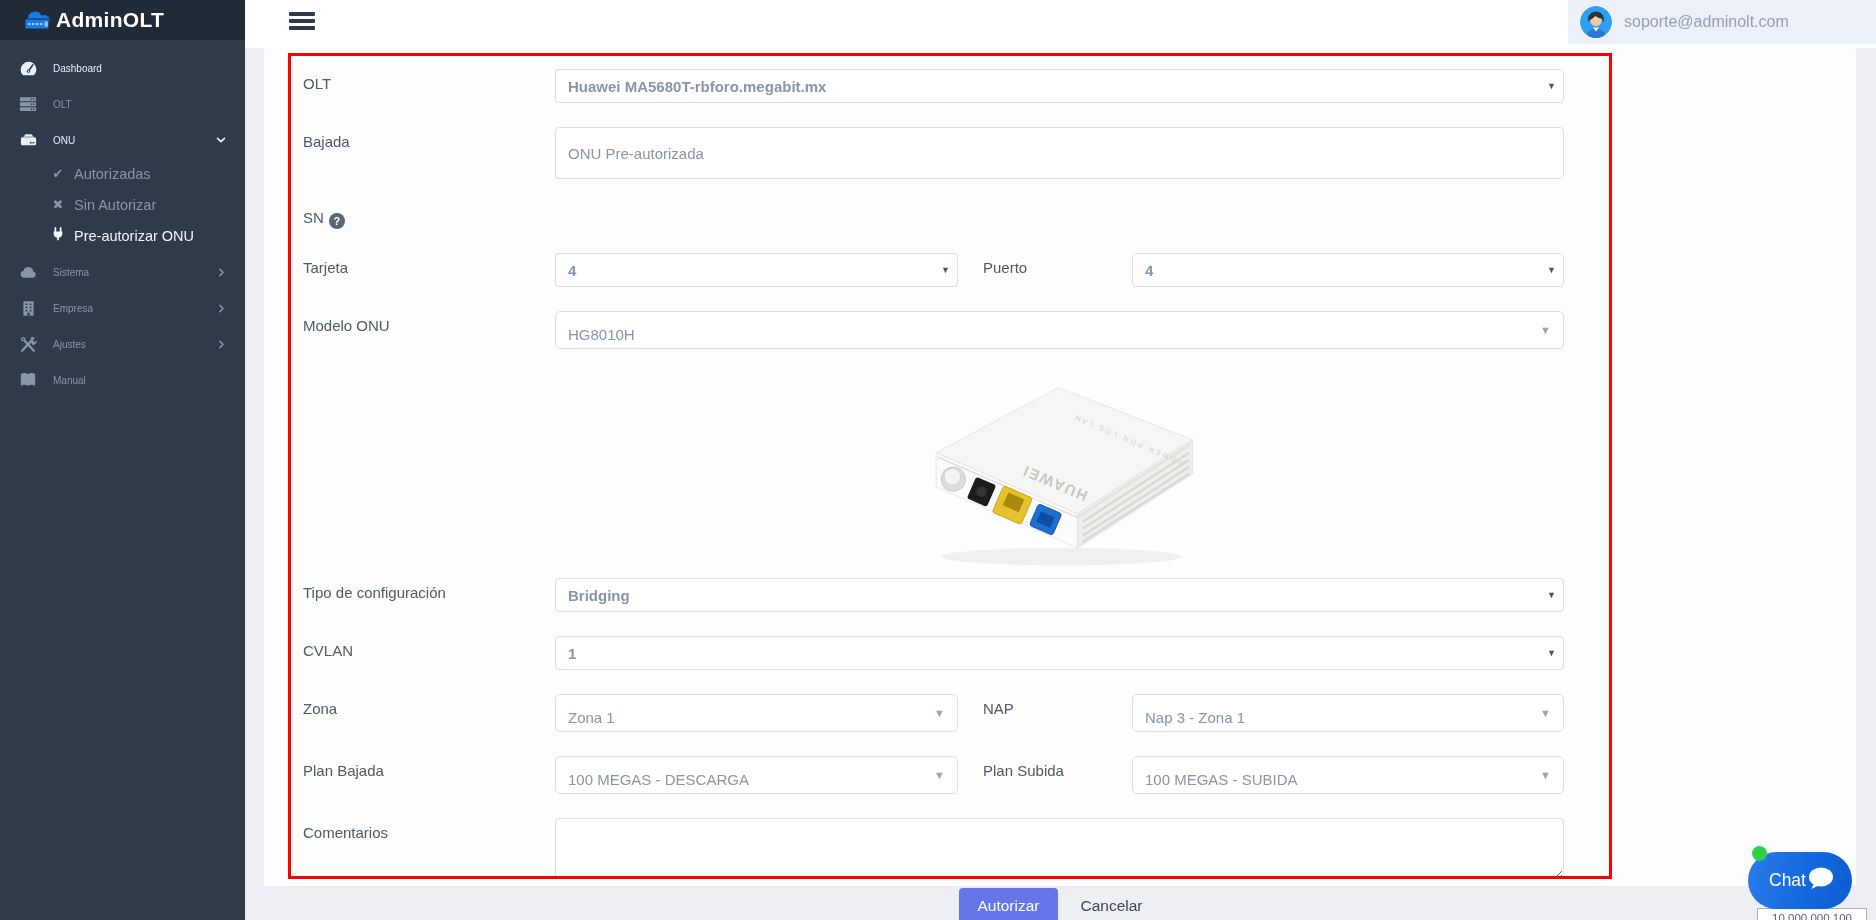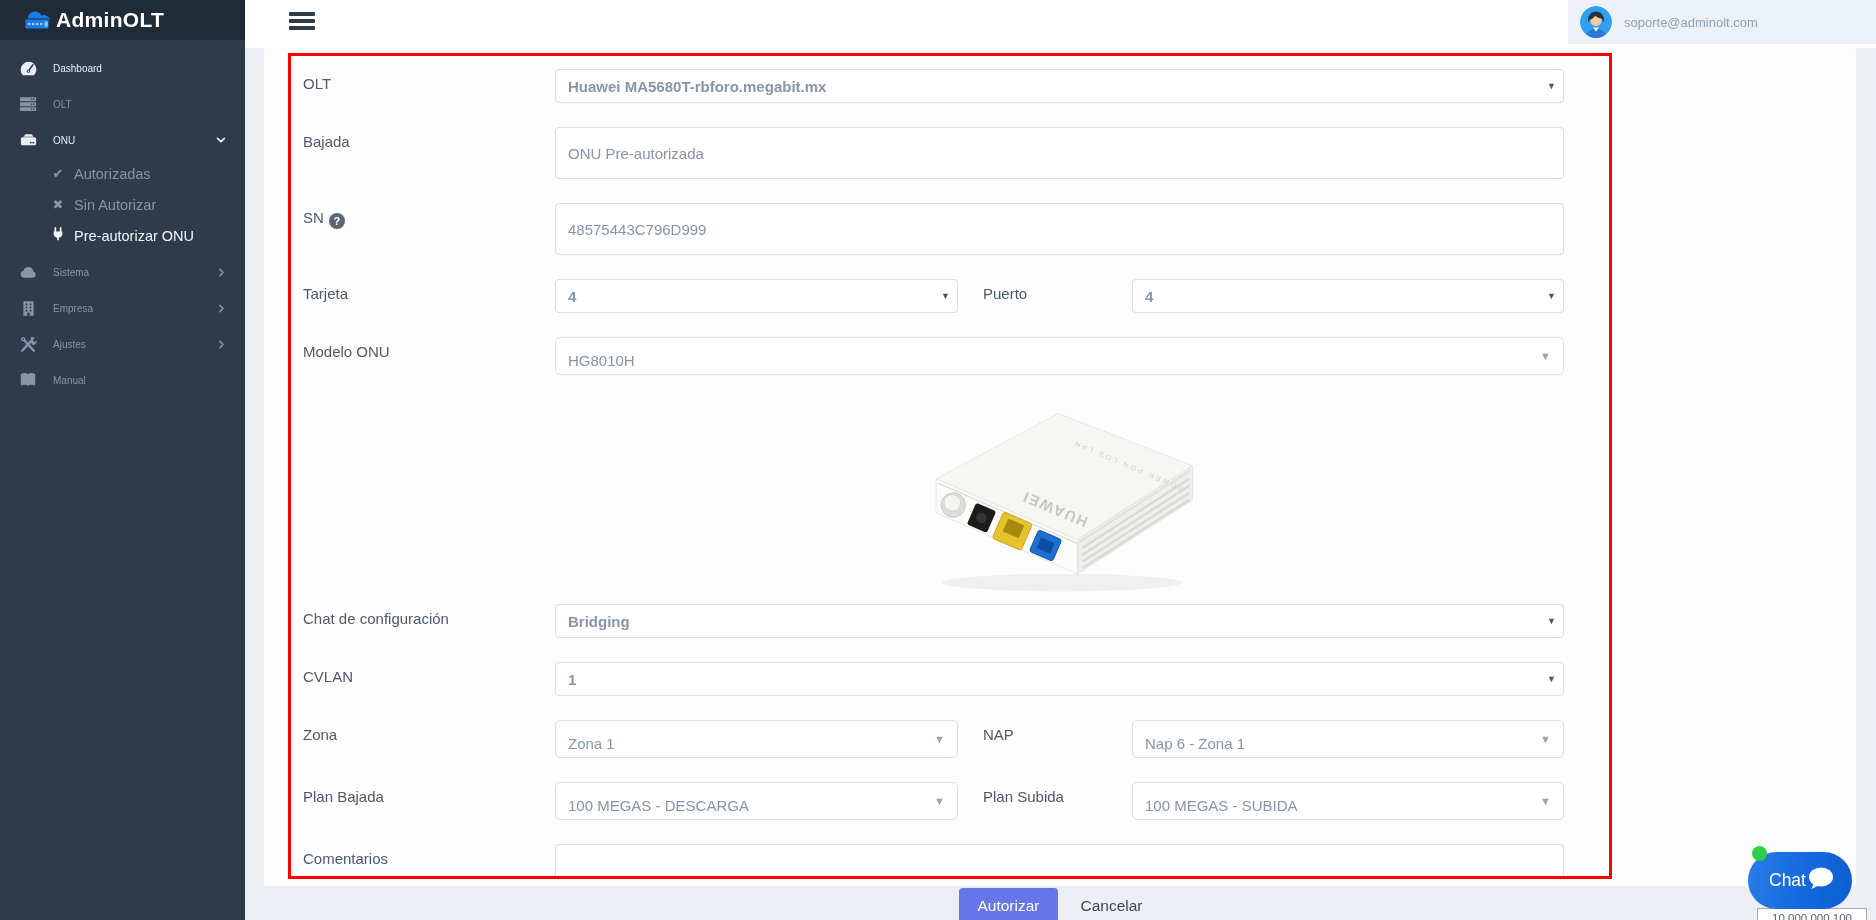--- a/index.html
+++ b/index.html
@@ -43,21 +43,21 @@
   }
   .hamburger {
     position:absolute; left:44px; top:12px; width:26px; cursor:pointer;
   }
   .hamburger div { height:3.6px; background:#2e3a49; margin-bottom:3.6px; border-radius:1px; }
   .user-box {
     position:absolute; right:0; top:0; width:308px; height:44px;
     background:#ecf0f8; display:flex; align-items:center; gap:12px; padding-left:12px;
   }
   .avatar { width:32px; height:32px; border-radius:50%; overflow:hidden; flex:none; }
-  .user-email { color:#94a0b2; font-size:13px; }
+  .user-email { color:#94a0b2; font-size:16px; }
 
   
   .card {
     position:absolute; left:264px; top:48px; width:1592px; height:838px;
     background:#fdfdfe; border-radius:3px; z-index:1;
   }
   .red-box {
     position:absolute; left:24px; top:5px; width:1324px; height:826px;
     border:3px solid #ff0000; padding:13px 45px 0 12px; overflow:hidden;
   }
@@ -324,23 +324,20 @@
       <div class="f-label">Bajada</div>
       <div class="f-ctrl">
         <input class="input" type="text" value="ONU Pre-autorizada" style="">
       </div>
     </div>
 
     <div class="form-row">
       <div class="f-label">
         <span>SN</span><span class="help-badge">?</span>
       </div>
-      <div class="f-ctrl">
-        <input class="input" type="text" value="48575443C796D999" style="">
-      </div>
     </div>
 
     <div class="form-row">
       <div class="f-label">Tarjeta</div>
       <div class="f-ctrl fixed">
         <div class="nselect">
           <span>4</span>
           <span class="ncaret">▼</span>
         </div>
       </div>
@@ -397,21 +394,21 @@
               <rect x="81" y="9" width="20" height="16" fill="#a8890e"></rect>
               <rect x="118" y="7" width="29" height="27" rx="3" fill="#1d6fd2" stroke="#15539e"></rect>
               <path d="M124 14h17v13h-17z" fill="#0f4d9e"></path>
             </g>
           </svg>
         </span>
       </div>
     </div>
 
     <div class="form-row">
-      <div class="f-label">Chat de configuración</div>
+      <div class="f-label">Tipo de configuración</div>
       <div class="f-ctrl">
         <div class="nselect">
           <span>Bridging</span>
           <span class="ncaret">▼</span>
         </div>
       </div>
     </div>
 
     <div class="form-row">
       <div class="f-label">CVLAN</div>
@@ -427,21 +424,21 @@
       <div class="f-label">Zona</div>
       <div class="f-ctrl fixed">
         <div class="s2select">
           <span>Zona 1</span>
           <span class="s2caret">▼</span>
         </div>
       </div>
       <div class="f-label2" style="padding-left:25px;">NAP</div>
       <div class="f-ctrl">
         <div class="s2select">
-          <span>Nap 6 - Zona 1</span>
+          <span>Nap 3 - Zona 1</span>
           <span class="s2caret">▼</span>
         </div>
       </div>
     </div>
 
     <div class="form-row">
       <div class="f-label">Plan Bajada</div>
       <div class="f-ctrl fixed">
         <div class="s2select">
           <span>100 MEGAS - DESCARGA</span>

